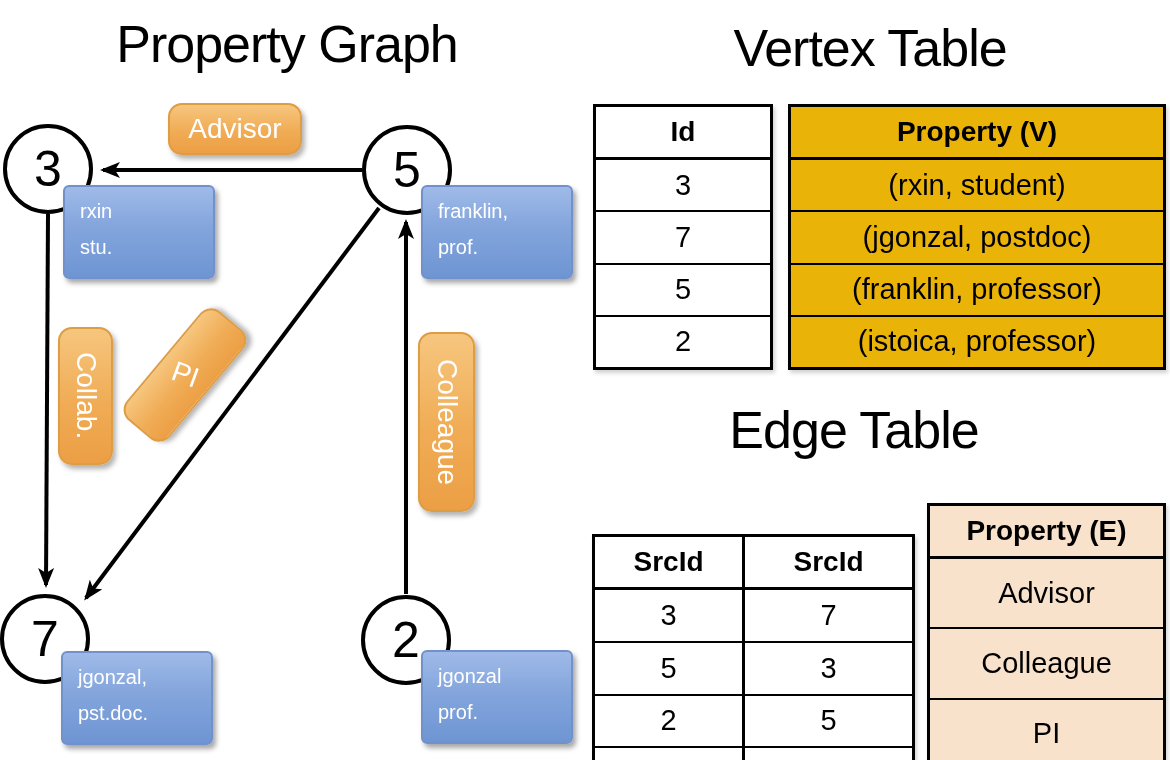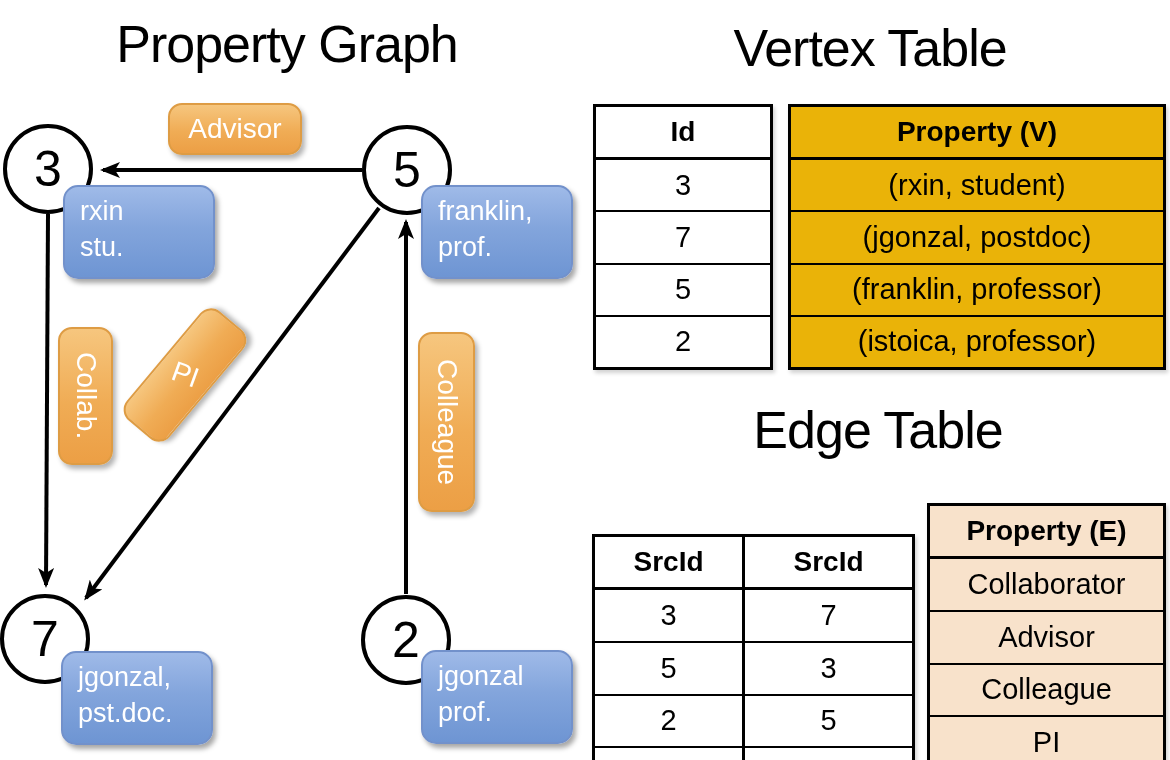--- a/index.html
+++ b/index.html
@@ -12,25 +12,25 @@
     color:#000; white-space:nowrap;
   }
   
   .node {
     position:absolute; width:82px; height:82px; border:4px solid #000;
     border-radius:50%; background:#fff; display:flex; align-items:center;
     justify-content:center; font-size:50px; z-index:3;
   }
   
   .prop-box {
-    position:absolute; width:133px; height:84px; border-radius:15px;
+    position:absolute; width:133px; height:84px; border-radius:6px;
     border:2px solid #7291CB;
     background:linear-gradient(180deg,#9FBAE8 0%, #83A5DC 45%, #6E95D3 100%);
     box-shadow:3px 4px 5px rgba(0,0,0,0.35);
-    color:#fff; font-size:27px; line-height:36px; padding:6px 0 0 15px;
+    color:#fff; font-size:20px; line-height:36px; padding:6px 0 0 15px;
     z-index:4;
   }
   
   .edge-label {
     position:absolute; border-radius:14px; border:2px solid #DE9C44;
     background:linear-gradient(180deg,#F6C67E 0%, #F0AC55 55%, #EC9F45 100%);
     box-shadow:3px 4px 5px rgba(0,0,0,0.30);
     color:#fff; font-size:28px; display:flex; align-items:center;
     justify-content:center; z-index:5; box-sizing:border-box;
   }
@@ -150,21 +150,21 @@
         <div class="cell">(jgonzal, postdoc)</div>
       </div>
     <div class="drow blue-fill">
         <div class="cell">(franklin, professor)</div>
       </div>
     <div class="drow blue-fill">
         <div class="cell">(istoica, professor)</div>
       </div>
   </div>
 
-  <div class="big-title" style="left:628px; top:400px; width:500px;">Edge Table</div>
+  <div class="big-title" style="left:604px; top:400px; width:500px;">Edge Table</div>
 
   <div class="tbl" style="left:592px; top:490px; width:323px; height:268px;margin-top:44px;">
     <div class="hrow">
       <div class="cell hdr first">SrcId</div>
       <div class="cell hdr">SrcId</div>
     </div>
     <div class="drow">
       <div class="cell first">3</div>
       <div class="cell">7</div>
     </div>
@@ -180,23 +180,20 @@
       <div class="cell first">5</div>
       <div class="cell">7</div>
     </div>
   </div>
 
   <div class="tbl" style="left:927px; top:490px; width:239px; height:268px;margin-top:13px;">
     <div class="hrow tan-fill">
         <div class="cell hdr">Property (E)</div>
       </div>
     <div class="drow tan-fill">
-        <div class="cell">Collaborator</div>
-      </div>
-    <div class="drow tan-fill">
         <div class="cell">Advisor</div>
       </div>
     <div class="drow tan-fill">
         <div class="cell">Colleague</div>
       </div>
     <div class="drow tan-fill">
         <div class="cell">PI</div>
       </div>
   </div>
 

